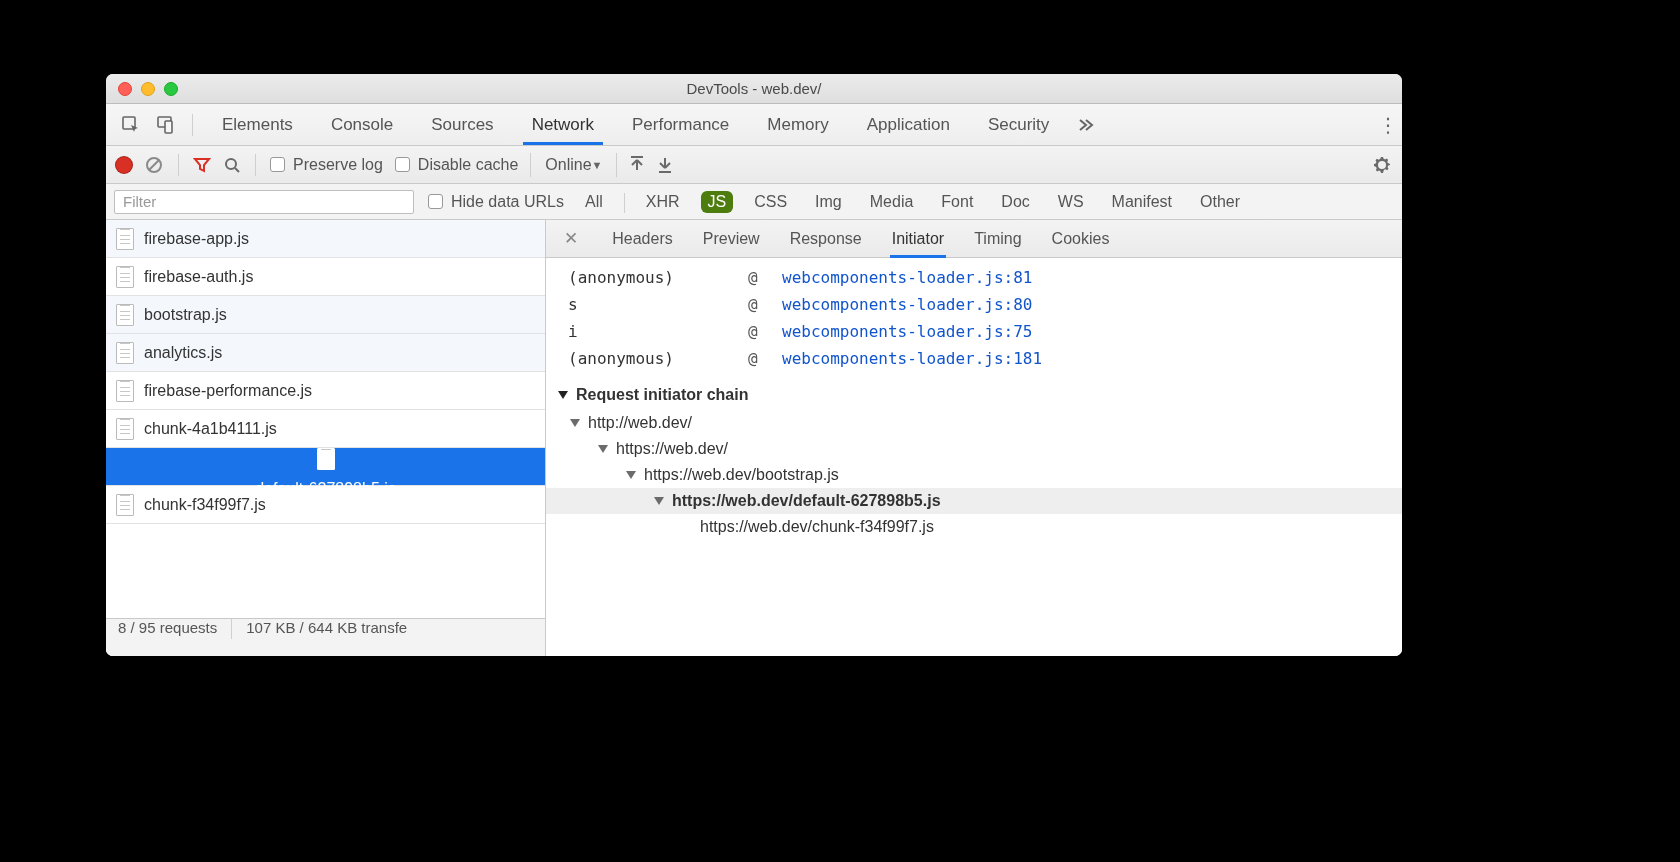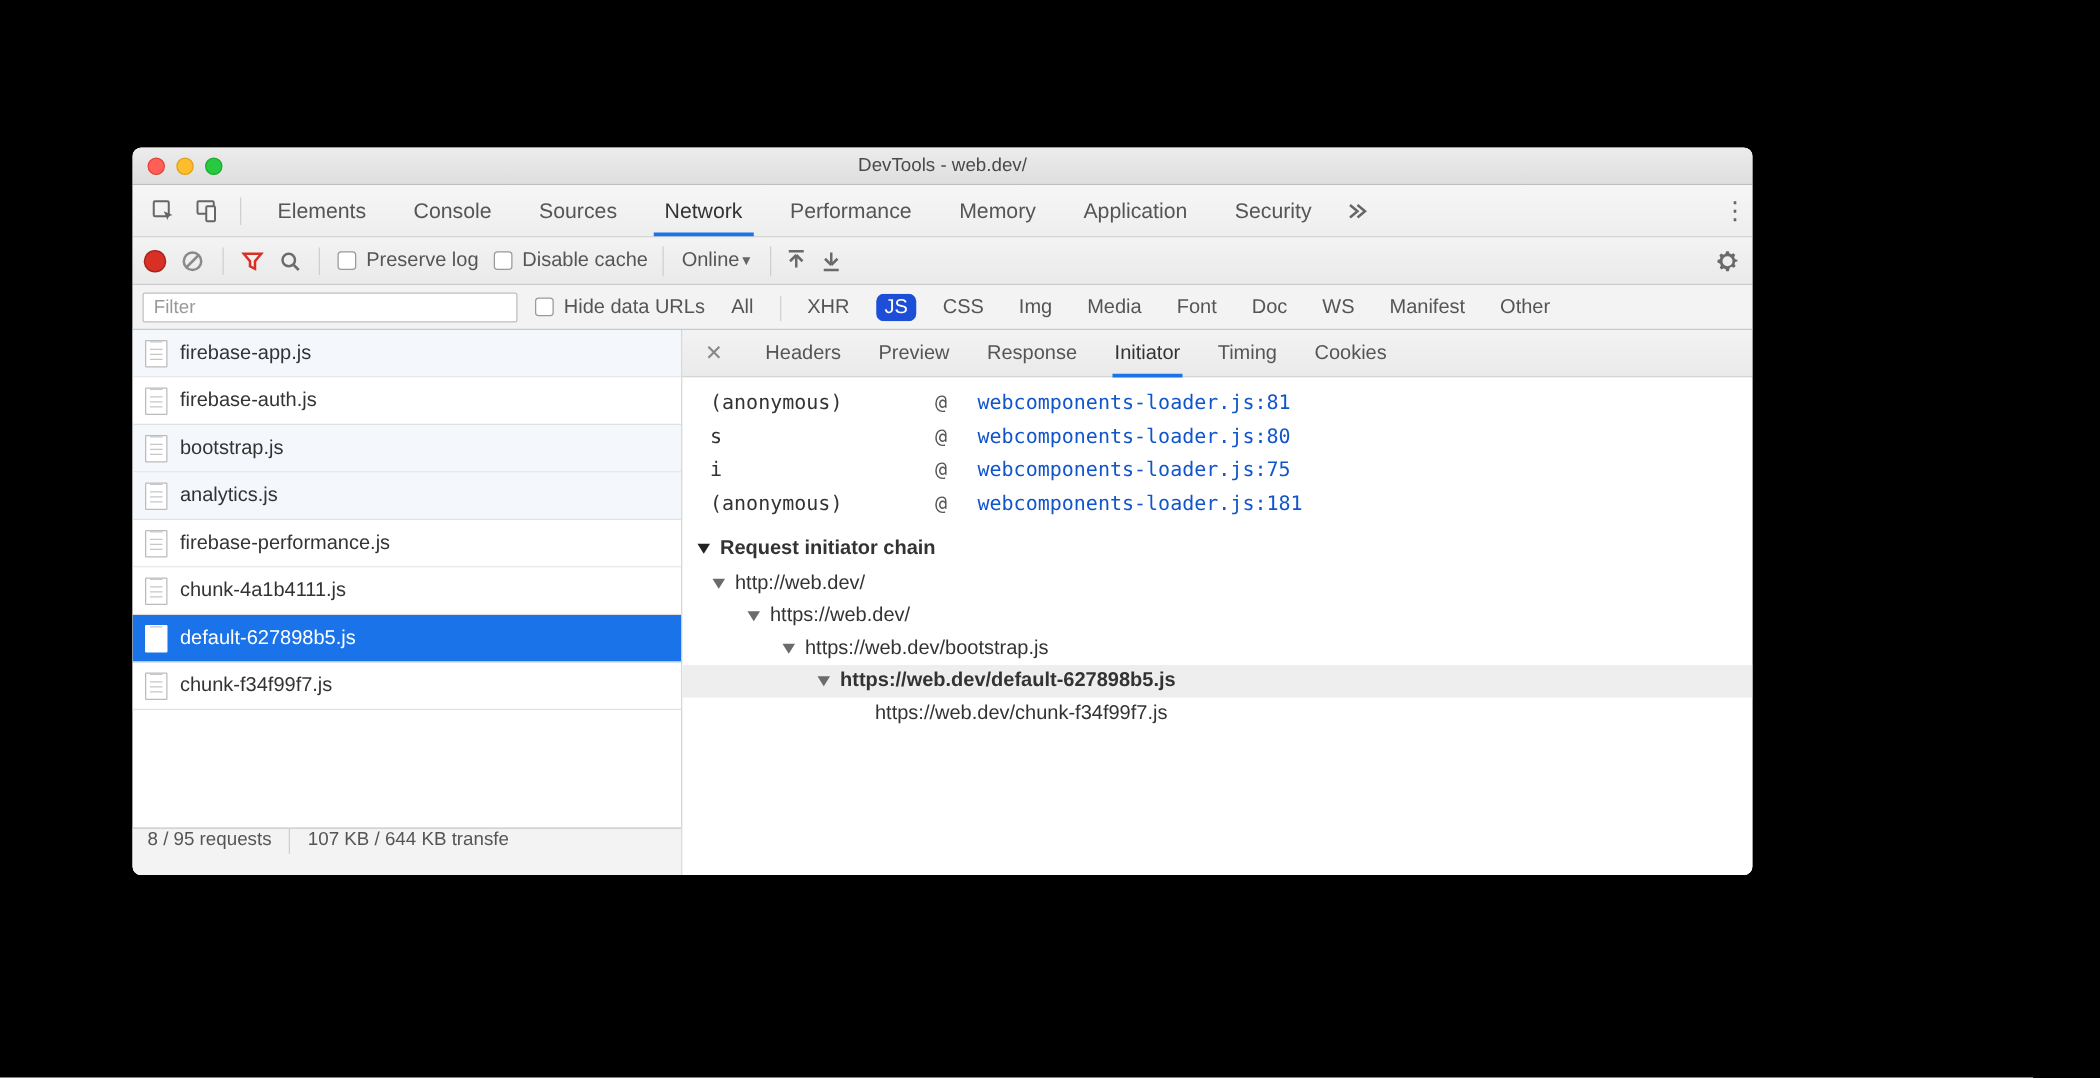--- a/index.html
+++ b/index.html
@@ -14,21 +14,20 @@
   }
   .window {
     position:absolute;
     left:106px; top:74px;
     width:1296px; height:582px;
     background:#fff;
     border-radius:7px;
     box-shadow: 0 22px 70px rgba(0,0,0,0.55), 0 0 0 1px rgba(0,0,0,0.15);
     display:flex; flex-direction:column;
     overflow:hidden;
-    margin-top:44px;
   }
   
   .titlebar {
     height:30px;
     background: linear-gradient(#ececec,#dedede);
     border-bottom:1px solid #bdbdbd;
     display:flex; align-items:center;
     position:relative;
     flex:none;
   }
@@ -83,21 +82,21 @@
     display:flex; align-items:center; padding:0 8px; gap:14px;
     color:#555; font-size:16px;
   }
   .filter-input{
     width:300px;height:24px;border:1px solid #bfbfbf;background:#fff;
     font-size:15px;color:#888;padding:0 8px;display:flex;align-items:center;border-radius:2px;
   }
   .type-pills{display:flex;align-items:flex-end;gap:14px;overflow:hidden;}
   .type-pills .sep{width:1px;height:20px;background:#cfcfcf;}
   .pill{padding:2px 7px;border-radius:6px;}
-  .pill.active{background:#1d4ed8;color:#fff;}
+  .pill.active{background:#4d7c0f;color:#fff;}
 
   
   .split{flex:1;display:flex;min-height:0;}
   .left{
     width:440px;flex:none;display:flex;flex-direction:column;
     border-right:1px solid #c9c9c9;min-height:0;
     background:#fff;
   }
   .col-header{
     height:36px;flex:none;
@@ -105,21 +104,21 @@
     border-bottom:1px solid #c9c9c9;
     display:flex;align-items:center;padding:0 12px;font-size:17px;color:#333;
   }
   .req-list{flex:1;overflow:auto;}
   .req-row{
     height:38px;display:flex;align-items:center;gap:10px;padding:0 10px;
     border-bottom:1px solid #e2e2e2;font-size:16px;color:#333;
     background:#fff;
   }
   .req-row.odd{background:#f4f8fd;}
-  .req-row.sel{background:#1a73e8;color:#fff;}
+  .req-row.sel{background:#1a73e8;color:#fff;flex-direction:column;}
   .file-ico{
     width:18px;height:22px;border:1px solid #bbb;background:#fff;position:relative;flex:none;border-radius:1px;
   }
   .file-ico::before,.file-ico::after{content:"";position:absolute;left:3px;right:3px;height:1px;background:#c7c7c7;}
   .file-ico::before{top:6px;box-shadow:0 4px 0 #c7c7c7,0 8px 0 #c7c7c7;}
   .req-row.sel .file-ico{border-color:#fff;}
   .req-row.sel .file-ico::before{background:#fff;box-shadow:0 4px 0 #fff,0 8px 0 #fff;}
   .status-row{
     flex:none;height:38px;
     background:#f3f3f3;border-top:1px solid #c9c9c9;

